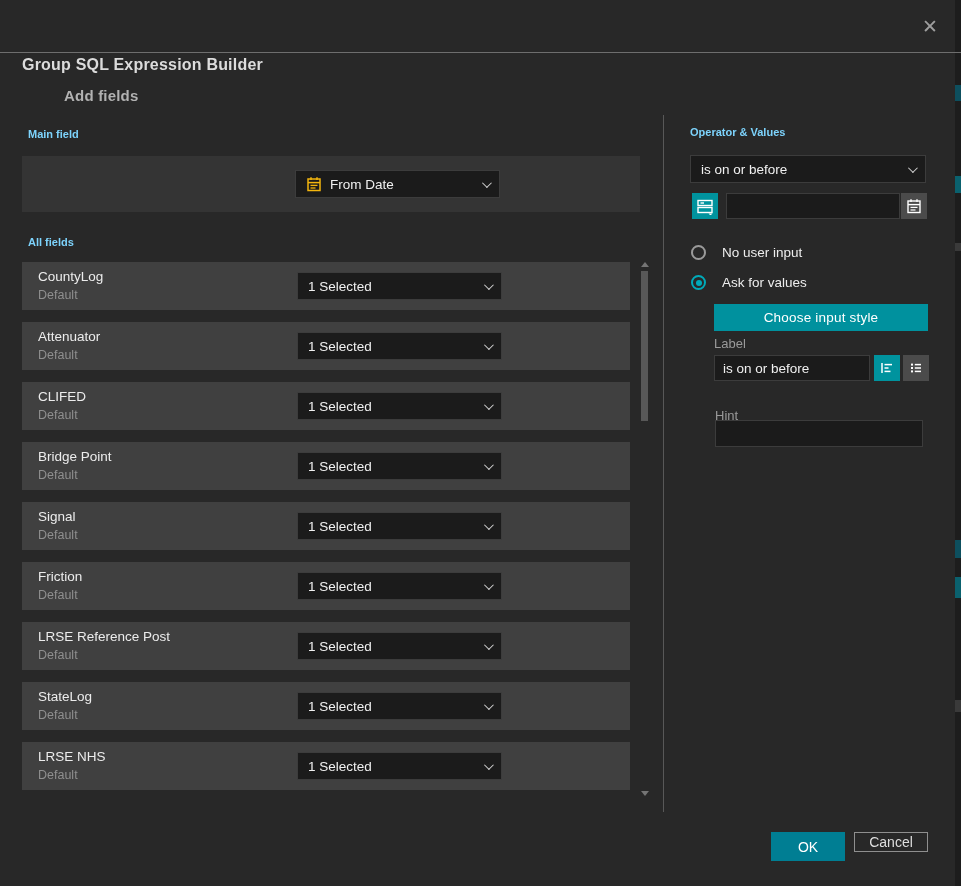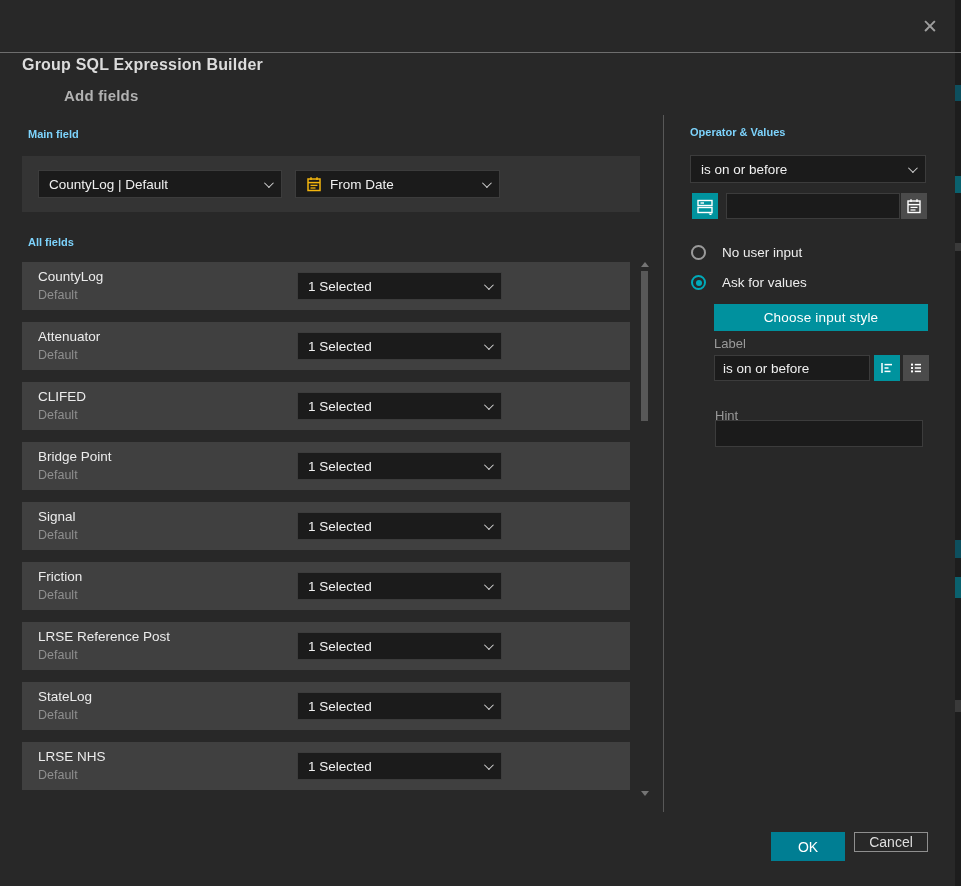--- a/index.html
+++ b/index.html
@@ -98,24 +98,20 @@
   <div class="edge-frag frag-gray" style="top:243px;height:8px"></div>
   <div class="edge-frag frag-teal" style="top:540px;height:18px"></div>
   <div class="edge-frag frag-teal2" style="top:577px;height:21px"></div>
   <div class="edge-frag frag-gray" style="top:700px;height:12px"></div>
 </div>
 
 <div class="section-heading" style="left:28px; top:87px;margin-left:36px;">Add fields</div>
 <div class="sub-label" style="left:28px; top:128px;">Main field</div>
 
 <div class="main-panel">
-  <div class="dropdown" style="left:16px; top:14px; width:244px;">
-    <span class="dd-text">CountyLog | Default</span>
-    <span class="chevron"></span>
-  </div>
   <div class="dropdown" style="left:273px; top:14px; width:205px;">
     <span class="cal-ic">
       <svg width="16" height="16" viewBox="0 0 16 16">
         <rect x="2" y="3" width="12" height="11.5" fill="none" stroke="#f2b50e" stroke-width="1.5"></rect>
         <line x1="2" y1="6.6" x2="14" y2="6.6" stroke="#f2b50e" stroke-width="1.5"></line>
         <line x1="5" y1="1.2" x2="5" y2="4" stroke="#f2b50e" stroke-width="1.5"></line>
         <line x1="11" y1="1.2" x2="11" y2="4" stroke="#f2b50e" stroke-width="1.5"></line>
         <line x1="4.5" y1="9.4" x2="11.5" y2="9.4" stroke="#f2b50e" stroke-width="1.3"></line>
         <line x1="4.5" y1="12" x2="9.5" y2="12" stroke="#f2b50e" stroke-width="1.3"></line>
       </svg>

